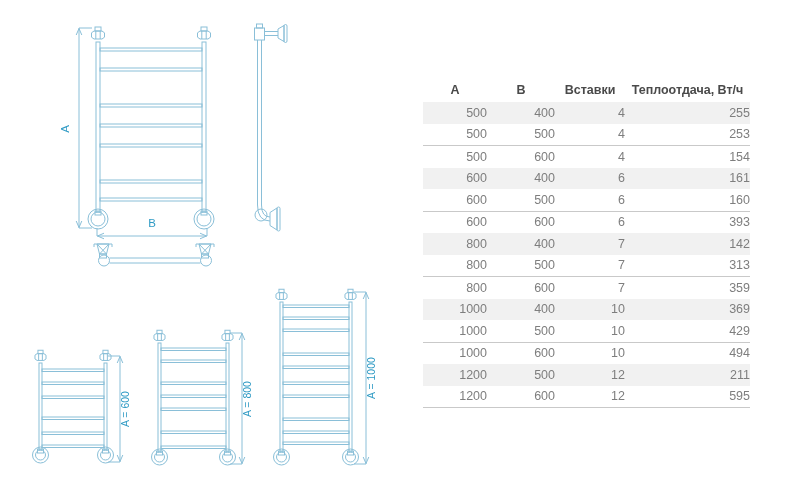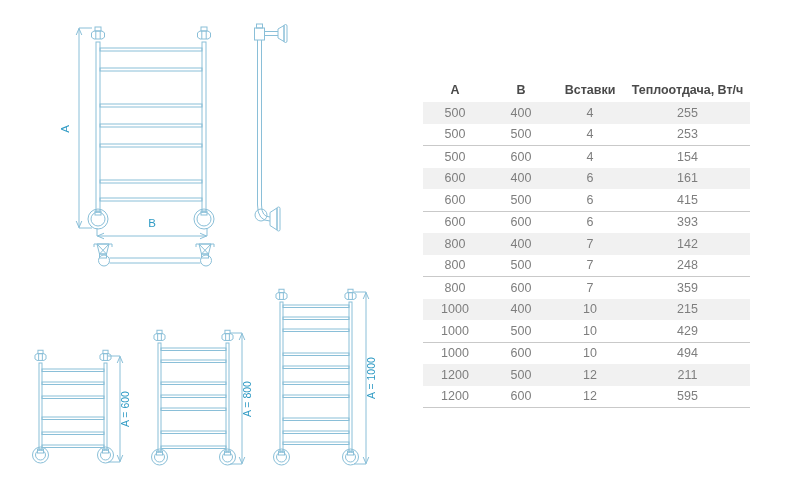--- a/index.html
+++ b/index.html
@@ -12,21 +12,21 @@
   .spec-table{
     position:absolute;left:423px;top:78px;width:327px;
     border-collapse:collapse;table-layout:fixed;
   }
   .spec-table th{
     height:24px;padding:0;font-size:12.5px;font-weight:bold;color:#4a4a4a;
     text-align:center;vertical-align:middle;white-space:nowrap;
   }
   .spec-table td{
     height:21.5px;padding:0;font-size:12.5px;color:#7e7e7e;
-    text-align:center;vertical-align:middle;
+    text-align:right;vertical-align:middle;
   }
   .spec-table tr.shaded td{background:#f1f1f1;}
   .spec-table tr.sep td{border-bottom:1px solid #c9c9c9;}
 </style>
 </head>
 <body>
 
 <div class="page">
 
   <svg id="drawing" width="400" height="500" viewBox="0 0 400 500">
@@ -257,51 +257,51 @@
         <tr class="shaded">
           <td>600</td>
           <td>400</td>
           <td>6</td>
           <td>161</td>
         </tr>
         <tr class="sep">
           <td>600</td>
           <td>500</td>
           <td>6</td>
-          <td>415</td>
+          <td>160</td>
         </tr>
         <tr>
           <td>600</td>
           <td>600</td>
           <td>6</td>
           <td>393</td>
         </tr>
         <tr class="shaded">
           <td>800</td>
           <td>400</td>
           <td>7</td>
           <td>142</td>
         </tr>
         <tr class="sep">
           <td>800</td>
           <td>500</td>
           <td>7</td>
-          <td>248</td>
+          <td>313</td>
         </tr>
         <tr>
           <td>800</td>
           <td>600</td>
           <td>7</td>
           <td>359</td>
         </tr>
         <tr class="shaded">
           <td>1000</td>
           <td>400</td>
           <td>10</td>
-          <td>215</td>
+          <td>369</td>
         </tr>
         <tr class="sep">
           <td>1000</td>
           <td>500</td>
           <td>10</td>
           <td>429</td>
         </tr>
         <tr>
           <td>1000</td>
           <td>600</td>

